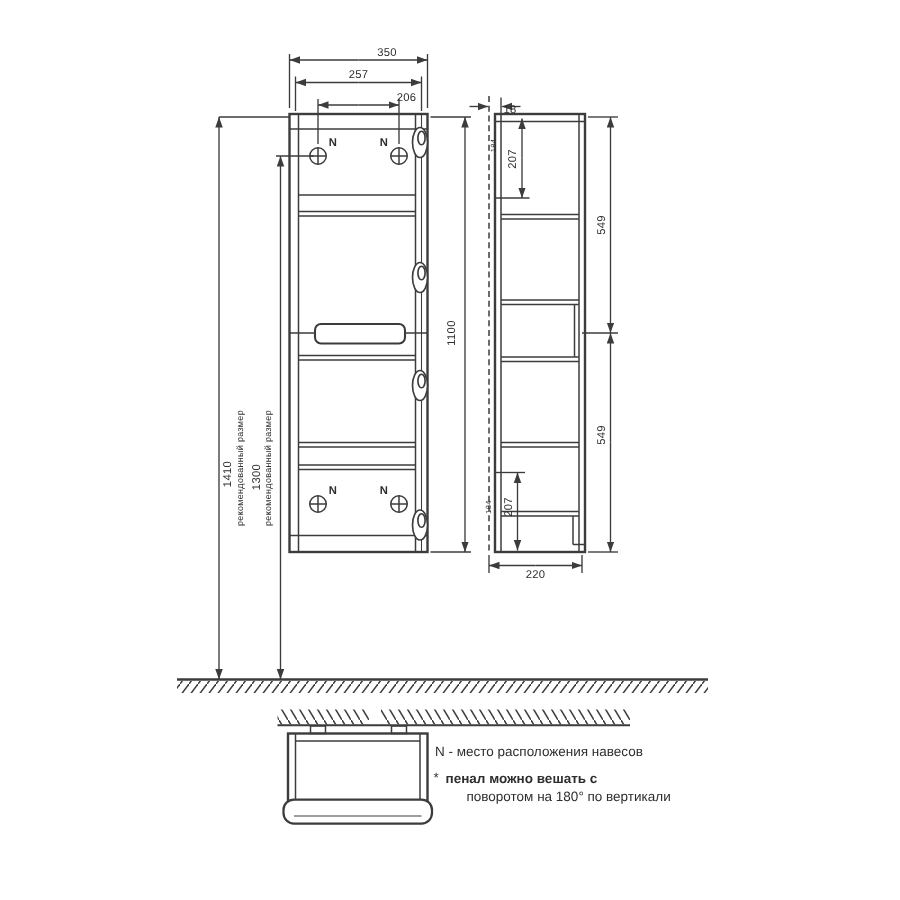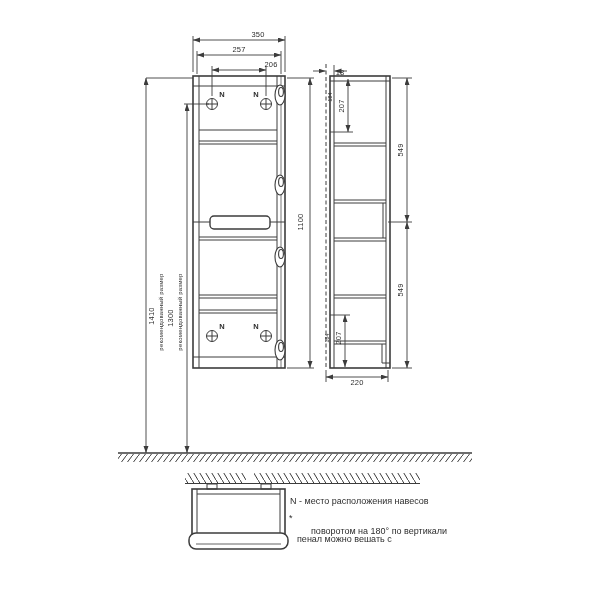--- a/index.html
+++ b/index.html
@@ -217,16 +217,16 @@
 <div class="t rot" style="left:342px;top:106px;">207</div>
 <div class="t rot tiny" style="left:330px;top:97px;">184</div>
 <div class="t rot" style="left:401px;top:150px;">549</div>
 <div class="t rot" style="left:401px;top:290px;">549</div>
 <div class="t rot" style="left:339px;top:338px;">207</div>
 <div class="t rot tiny" style="left:327px;top:338px;">184</div>
 <div class="t" style="left:357px;top:383px;">220</div>
 
 <div class="note" style="left:290px;top:496px;">N - место расположения навесов</div>
 <div class="note" style="left:289px;top:513px;">*</div>
-<div class="note" style="left:297px;top:534px;">пенал можно вешать с</div>
+<div class="note" style="left:297px;top:514px;font-weight:bold;">пенал можно вешать с</div>
 <div class="note" style="left:297px;top:526px;padding-left:14px;">поворотом на 180° по вертикали</div>
 
 </div>
 
 </body></html>

